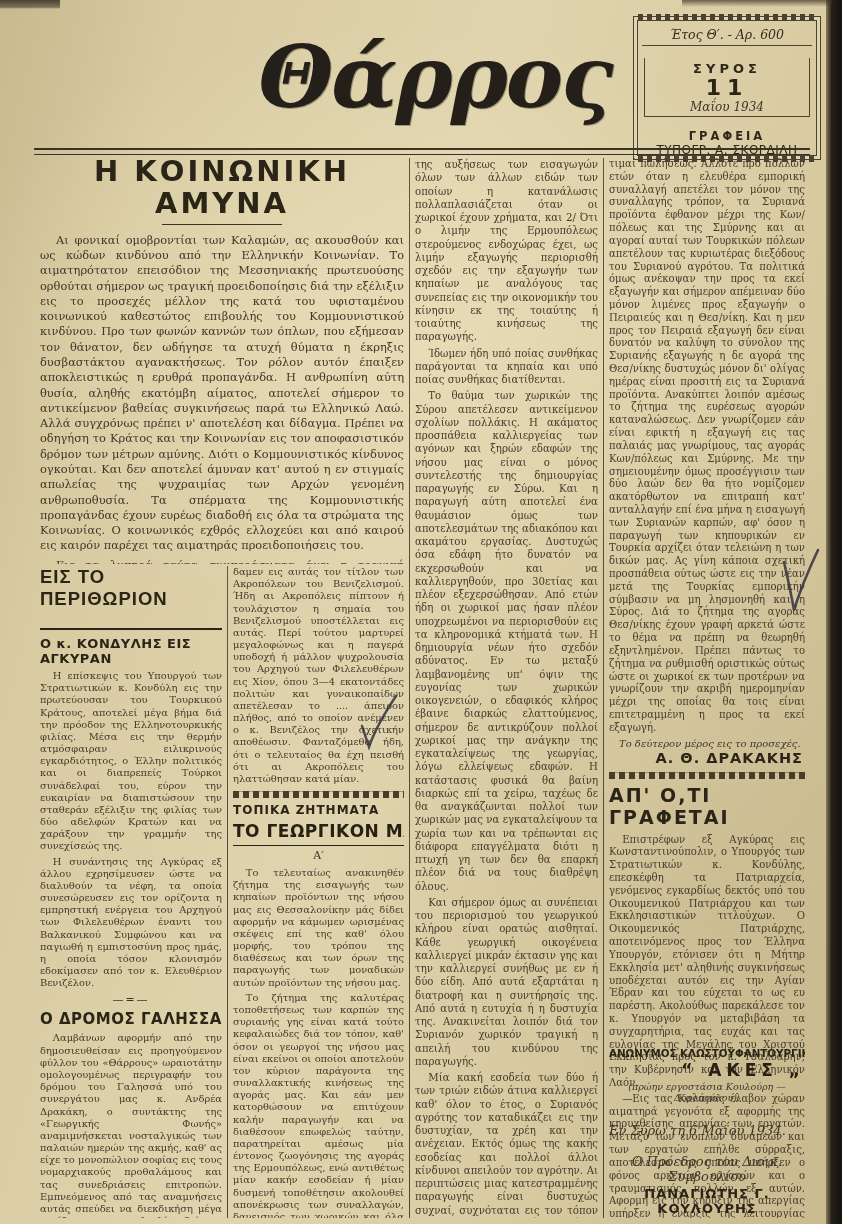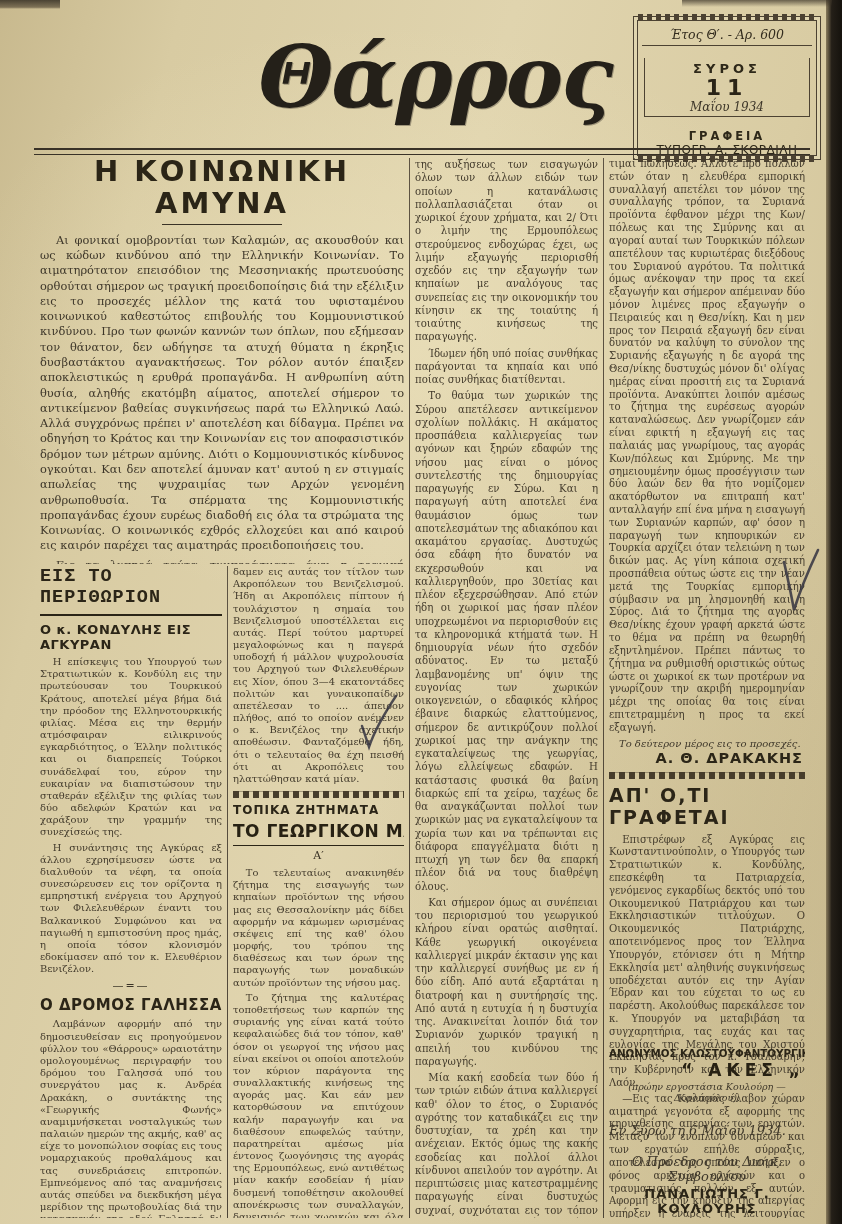--- a/index.html
+++ b/index.html
@@ -64,22 +64,22 @@
   .ncol{position:absolute;overflow:hidden;}
   .c1{left:40px;top:566px;width:182px;height:652px;}
   .c2{left:233px;top:566px;width:171px;height:652px;}
   .c3{left:415px;top:158px;width:183px;height:1060px;}
   .c4{left:609px;top:158px;width:196px;height:1060px;}
   .ncol p{font-size:9.9px;line-height:1.23;text-align:justify;margin:0 0 3px;text-indent:1.3em;color:#433b2c;}
   .ncol p.cont{text-indent:0;}
   .c3 p{font-size:10.2px;line-height:1.3;}
   .c4 p{font-size:10.1px;line-height:1.27;}
 
-  .h-margin{font-family:Liberation Mono, monospace;font-weight:bold;font-size:18.5px;
-    letter-spacing:1px;color:#2b2517;border-bottom:2px solid #2b2517;padding-bottom:6px;margin-bottom:6px;}
+  .h-margin{font-family:Liberation Sans, sans-serif;font-weight:bold;font-size:18.5px;
+    letter-spacing:1px;color:#2b2517;border-bottom:2px solid #2b2517;padding-bottom:18px;margin-bottom:6px;}
   .h-sub{font-family:"DejaVu Sans","Liberation Sans",sans-serif;font-weight:bold;font-size:13px;
     letter-spacing:.5px;color:#2b2517;margin:4px 0 4px;}
   .divider-eq{text-align:center;font-size:11px;letter-spacing:2px;color:#3a3326;margin:4px 0;}
   .chain{height:6px;margin:6px 0 5px;
     background:repeating-linear-gradient(90deg,#47120,#473d2b 0 6px,transparent 6px 10px);
     background:repeating-linear-gradient(90deg,#473d2b 0 6px,transparent 6px 10px);
     border-top:1px solid rgba(71,61,43,.4);}
   .h-topika{font-family:"DejaVu Sans","Liberation Sans",sans-serif;font-weight:bold;font-size:12px;
     letter-spacing:1px;color:#2b2517;margin:2px 0 4px;}
   .h-georg{font-family:"DejaVu Sans","Liberation Sans",sans-serif;font-weight:bold;font-size:17px;

